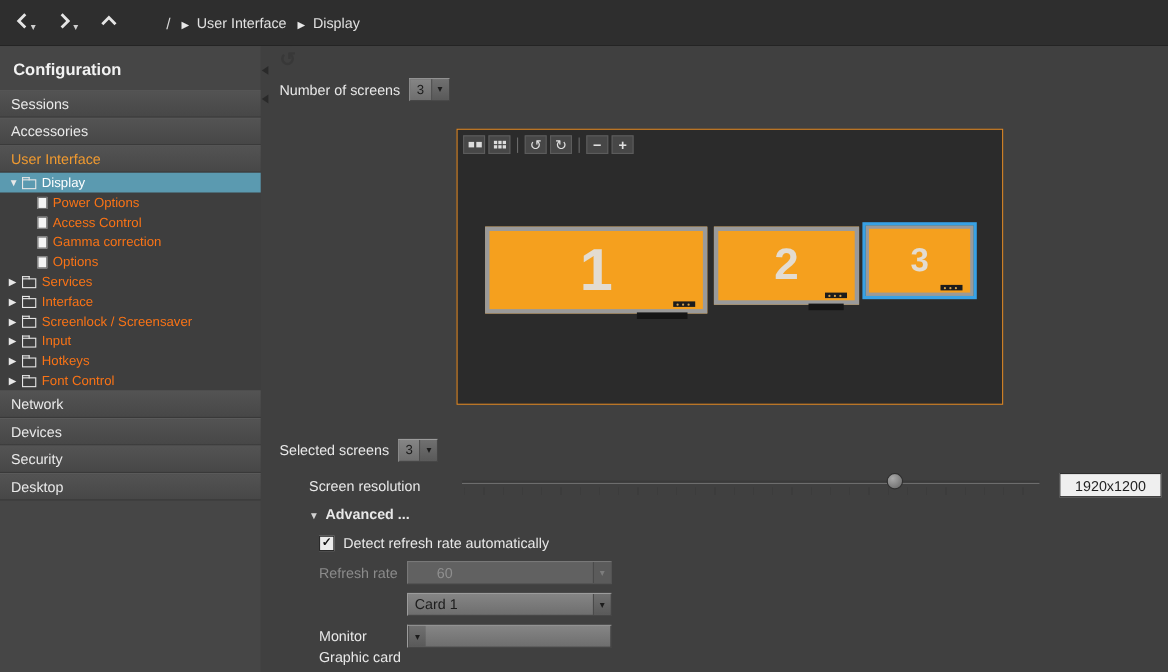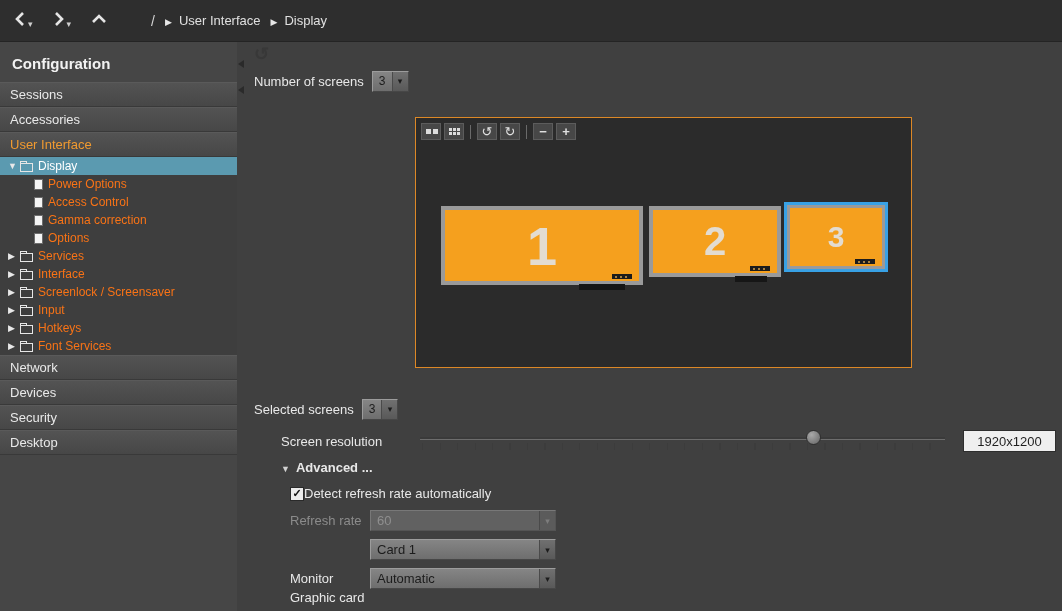--- a/index.html
+++ b/index.html
@@ -74,21 +74,21 @@
   .dd{ display:inline-flex; align-items:stretch; height:21px; cursor:pointer;
     background:linear-gradient(#858585,#6e6e6e);
     border:1px solid; border-color:#9c9c9c #474747 #474747 #9c9c9c; }
   .dd .dd-value{ display:flex; align-items:center; padding:0 6px; font-size:12px; color:#1c1c1c; }
   .dd .dd-arrow{ width:16px; display:flex; align-items:center; justify-content:center;
     background:linear-gradient(#707070,#595959); border-left:1px solid #4a4a4a; }
   .dd .dd-arrow::after{ content:"▾"; font-size:9px; color:#1c1c1c; }
   .dd.wide{ width:186px; }
   .dd.wide .dd-value{ flex:1; font-size:13px; }
   .dd.disabled{ background:#616161; border-color:#787878 #545454 #545454 #787878; cursor:default; }
-  .dd.disabled .dd-value{ color:#8f8f8f; }
+  .dd.disabled .dd-value{ color:#8f8f8f;margin-left:20px; }
   .dd.disabled .dd-arrow{ background:#5b5b5b; }
   .dd.disabled .dd-arrow::after{ color:#7d7d7d; }
 
   
   .monitor-panel{ position:absolute; left:178px; top:75px; width:497px; height:251px;
     background:#2b2b2b; border:1px solid #dd8826; }
   .panel-toolbar{ position:absolute; left:5px; top:5px; display:flex; align-items:center; gap:3px; }
   .tool-btn{ width:20px; height:17px; background:#474747; border:1px solid #5c5c5c;
     display:flex; align-items:center; justify-content:center; color:#e0e0e0;
     font-size:13px; cursor:pointer; padding:0; }
@@ -128,21 +128,21 @@
   .res-value{ position:absolute; left:726px; top:388px; width:93px; height:22px;
     background:#efefef; border:1px solid #2e2e2e; color:#1f1f1f;
     display:flex; align-items:center; justify-content:center; font-size:13px; }
 
   
   .advanced-row{ position:absolute; left:44px; top:418px; display:flex; align-items:center;
     gap:6px; cursor:pointer; }
   .adv-arrow::before{ content:"▼"; font-size:9px; color:#d2d2d2; }
   .adv-label{ font-weight:bold; color:#e8e8e8; }
 
-  .checkbox-row{ position:absolute; left:53px; top:444px; display:flex; align-items:center; }
+  .checkbox-row{ position:absolute; left:53px; top:444px; display:flex; align-items:center; gap:8px; }
   .checkbox{ width:14px; height:14px; background:#ebebeb; border:1px solid #2a2a2a;
     display:flex; align-items:center; justify-content:center; cursor:pointer; }
   .checkbox.checked::after{ content:"✓"; font-size:11px; font-weight:bold; color:#111; line-height:1; }
 
   .lbl-refresh{ position:absolute; left:53px; top:471px; }
   .dd-refresh{ position:absolute; left:133px; top:468px; }
   .lbl-graphic{ position:absolute; left:53px; top:500px;margin-top:48px; }
   .dd-graphic{ position:absolute; left:133px; top:497px; }
   .lbl-monitor{ position:absolute; left:53px; top:529px; }
   .dd-monitor{ position:absolute; left:133px; top:526px; }
@@ -246,21 +246,21 @@
       <span class="tree-label">Input</span>
     </div>
     <div class="tree-row">
       <span class="expander">▶</span>
       <span class="folder-icon"></span>
       <span class="tree-label">Hotkeys</span>
     </div>
     <div class="tree-row">
       <span class="expander">▶</span>
       <span class="folder-icon"></span>
-      <span class="tree-label">Font Services</span>
+      <span class="tree-label">Font Control</span>
     </div>
   </div>
 
   <div class="sb-section">
     <span class="sec-label">Network</span>
     <span class="sec-arrow">▼</span>
   </div>
   <div class="sb-section">
     <span class="sec-label">Devices</span>
     <span class="sec-arrow">▼</span>
@@ -350,16 +350,15 @@
   </span>
 
   <span class="field-label lbl-graphic">Graphic card</span>
   <span class="dd wide dd-graphic">
     <span class="dd-value">Card 1</span>
     <span class="dd-arrow"></span>
   </span>
 
   <span class="field-label lbl-monitor">Monitor</span>
   <span class="dd wide dd-monitor">
-    <span class="dd-value">Automatic</span>
     <span class="dd-arrow"></span>
   </span>
 </div>
 
 </body></html>

